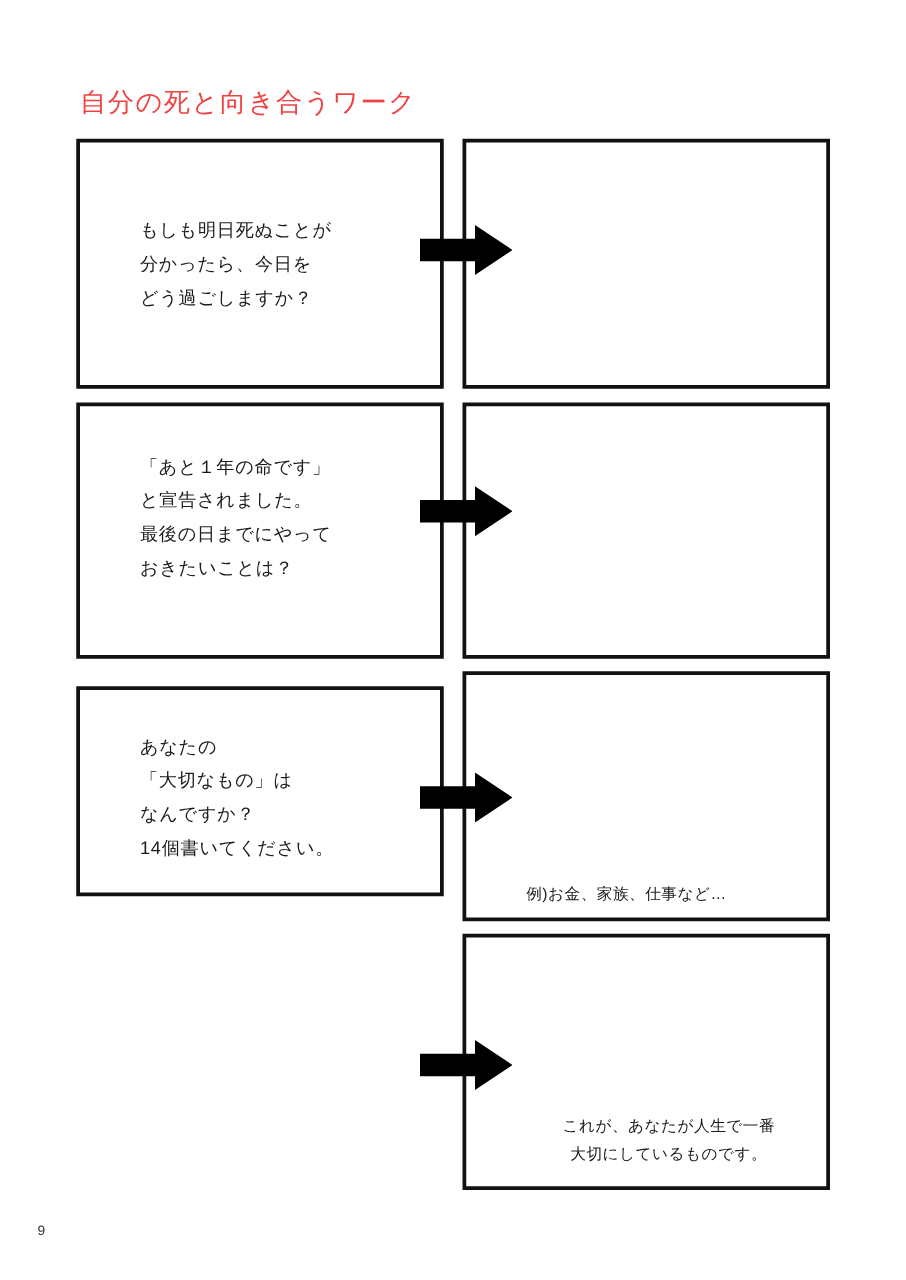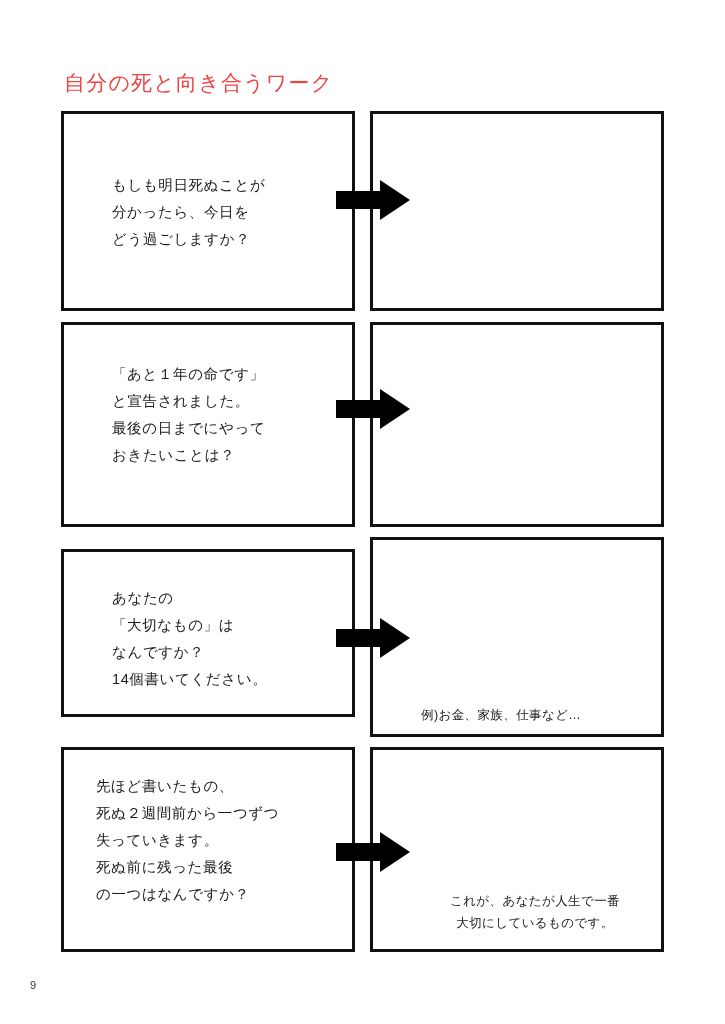--- a/index.html
+++ b/index.html
@@ -152,27 +152,20 @@
       <div class="hint left-align" style="top:164px;">例)お金、家族、仕事など…</div>
     </div>
   </div>
   <div class="arrow" style="left:336px; top:618px;">
     <svg viewBox="0 0 74 40" xmlns="http://www.w3.org/2000/svg" aria-hidden="true">
       <polygon points="0,11 44,11 44,0 74,20 44,40 44,29 0,29" fill="#000000"></polygon>
     </svg>
   </div>
 
   <div class="row" style="top:747px; height:205px;">
-    <div class="cell left" style="top:0; height:205px;">
-      <div class="prompt tight" style="top:23px;">先ほど書いたもの、
-死ぬ２週間前から一つずつ
-失っていきます。
-死ぬ前に残った最後
-の一つはなんですか？</div>
-    </div>
     <div class="cell right" style="top:0; height:205px;">
       <div class="hint center-align" style="top:140px;">これが、あなたが人生で一番
 大切にしているものです。</div>
     </div>
   </div>
   <div class="arrow" style="left:336px; top:832px;">
     <svg viewBox="0 0 74 40" xmlns="http://www.w3.org/2000/svg" aria-hidden="true">
       <polygon points="0,11 44,11 44,0 74,20 44,40 44,29 0,29" fill="#000000"></polygon>
     </svg>
   </div>

